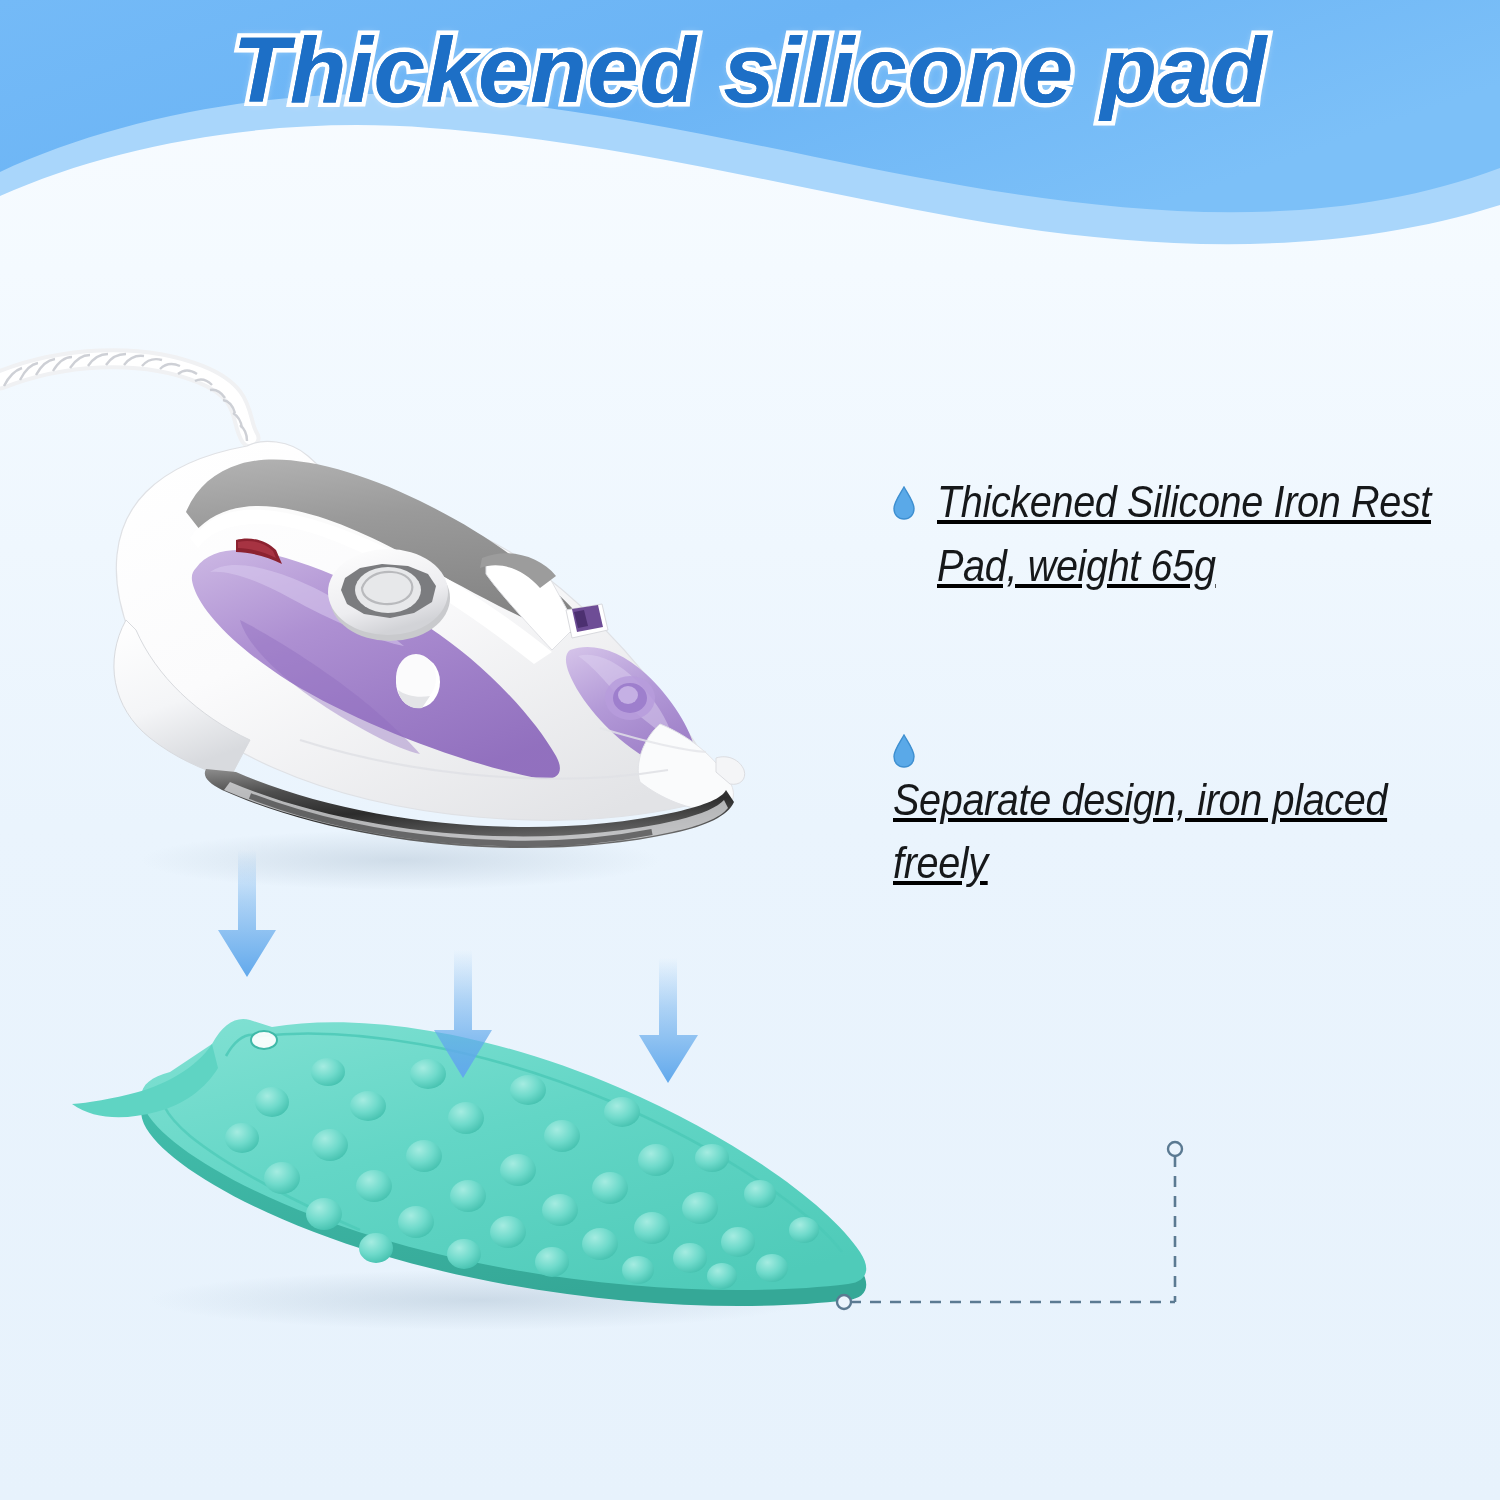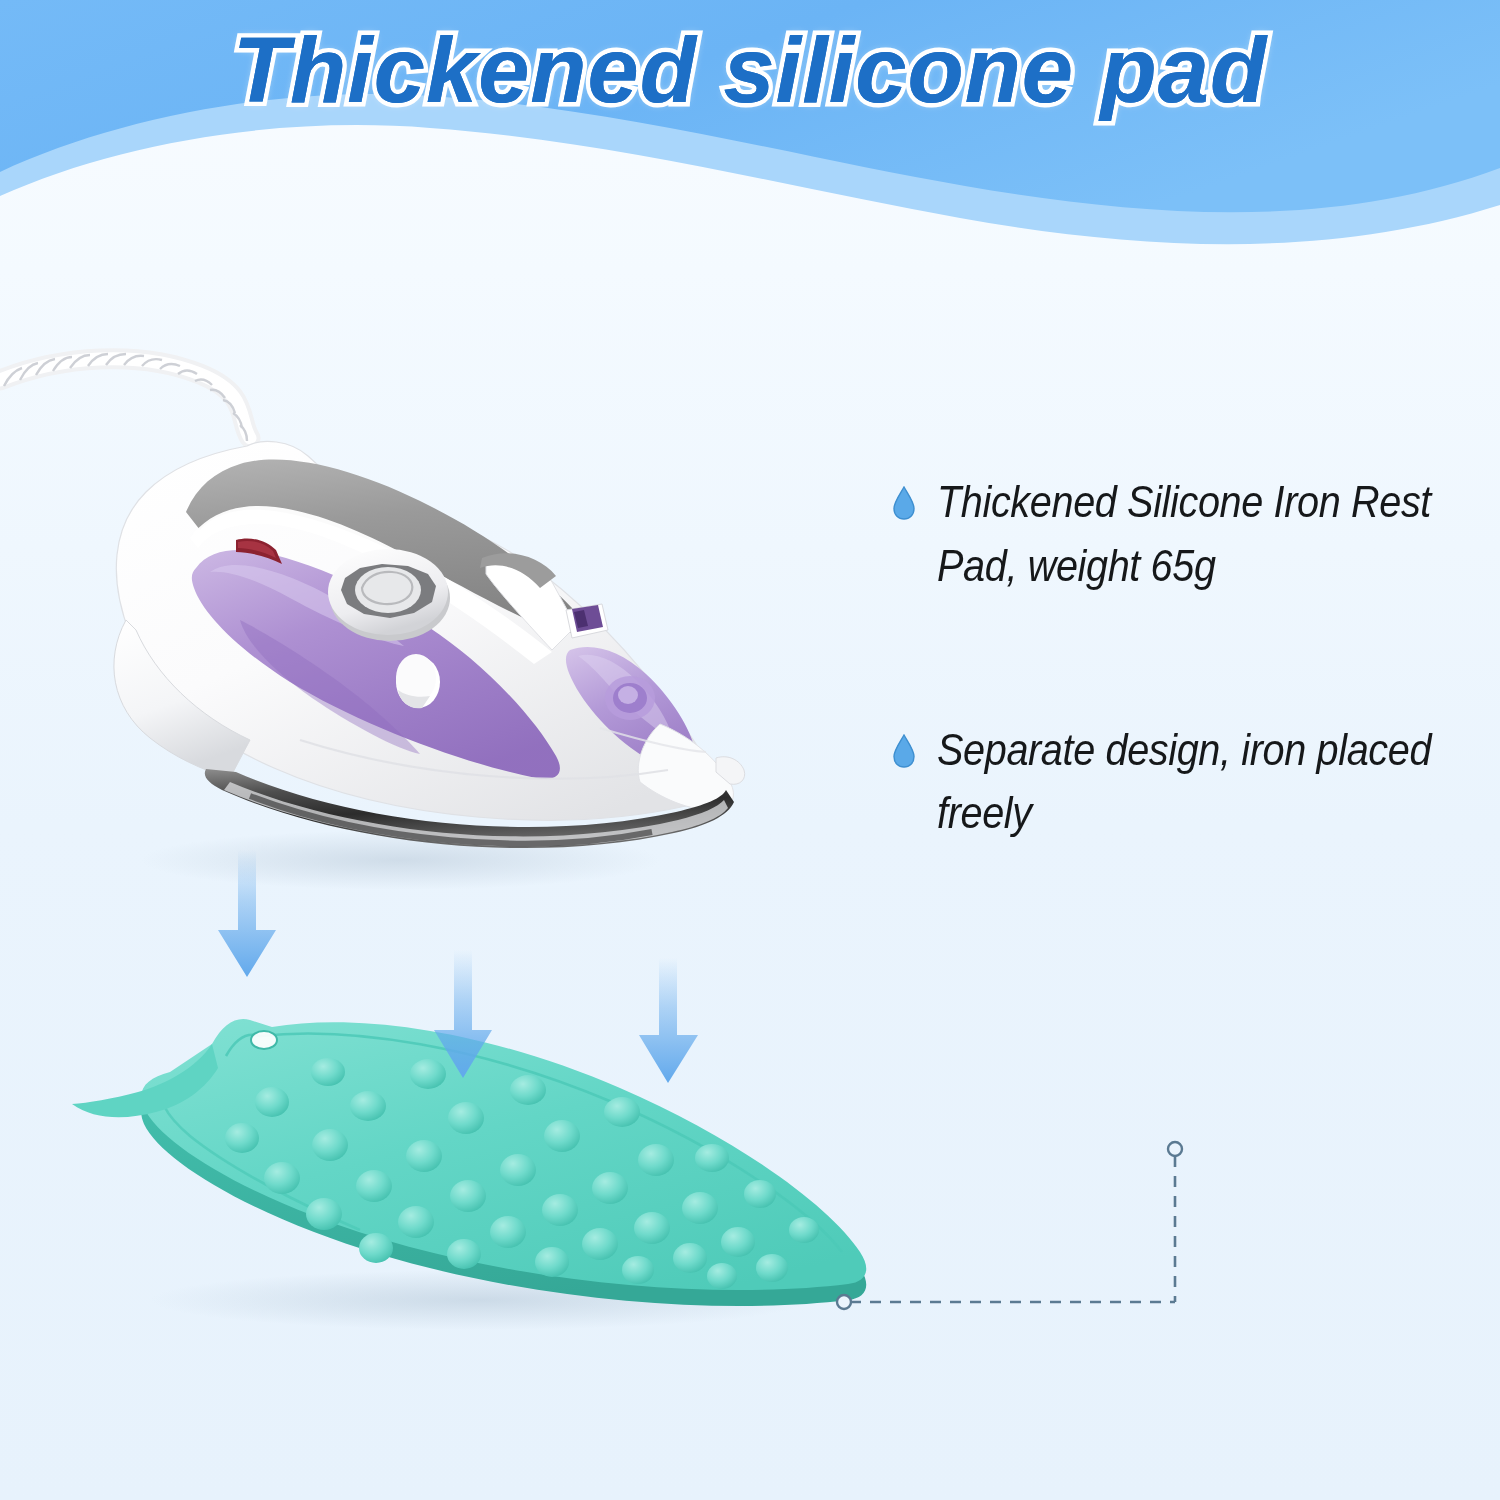--- a/index.html
+++ b/index.html
@@ -101,27 +101,28 @@
     z-index: 3;
   }
 
   
   .features {
     position: absolute;
     left: 893px;
     top: 470px;
     width: 600px;
     z-index: 6;
+    text-decoration: underline;
   }
   .feature-item {
     display: flex;
     align-items: flex-start;
     margin-bottom: 120px;
   }
-  .feature-item:last-child { margin-bottom: 0; }
+  .feature-item:last-child { margin-bottom: 0; flex-direction: column; }
 
   .feature-bullet {
     flex: 0 0 auto;
     width: 22px;
     height: 34px;
     margin-top: 16px;
     margin-right: 22px;
   }
   .feature-bullet svg { display:block; }
 

